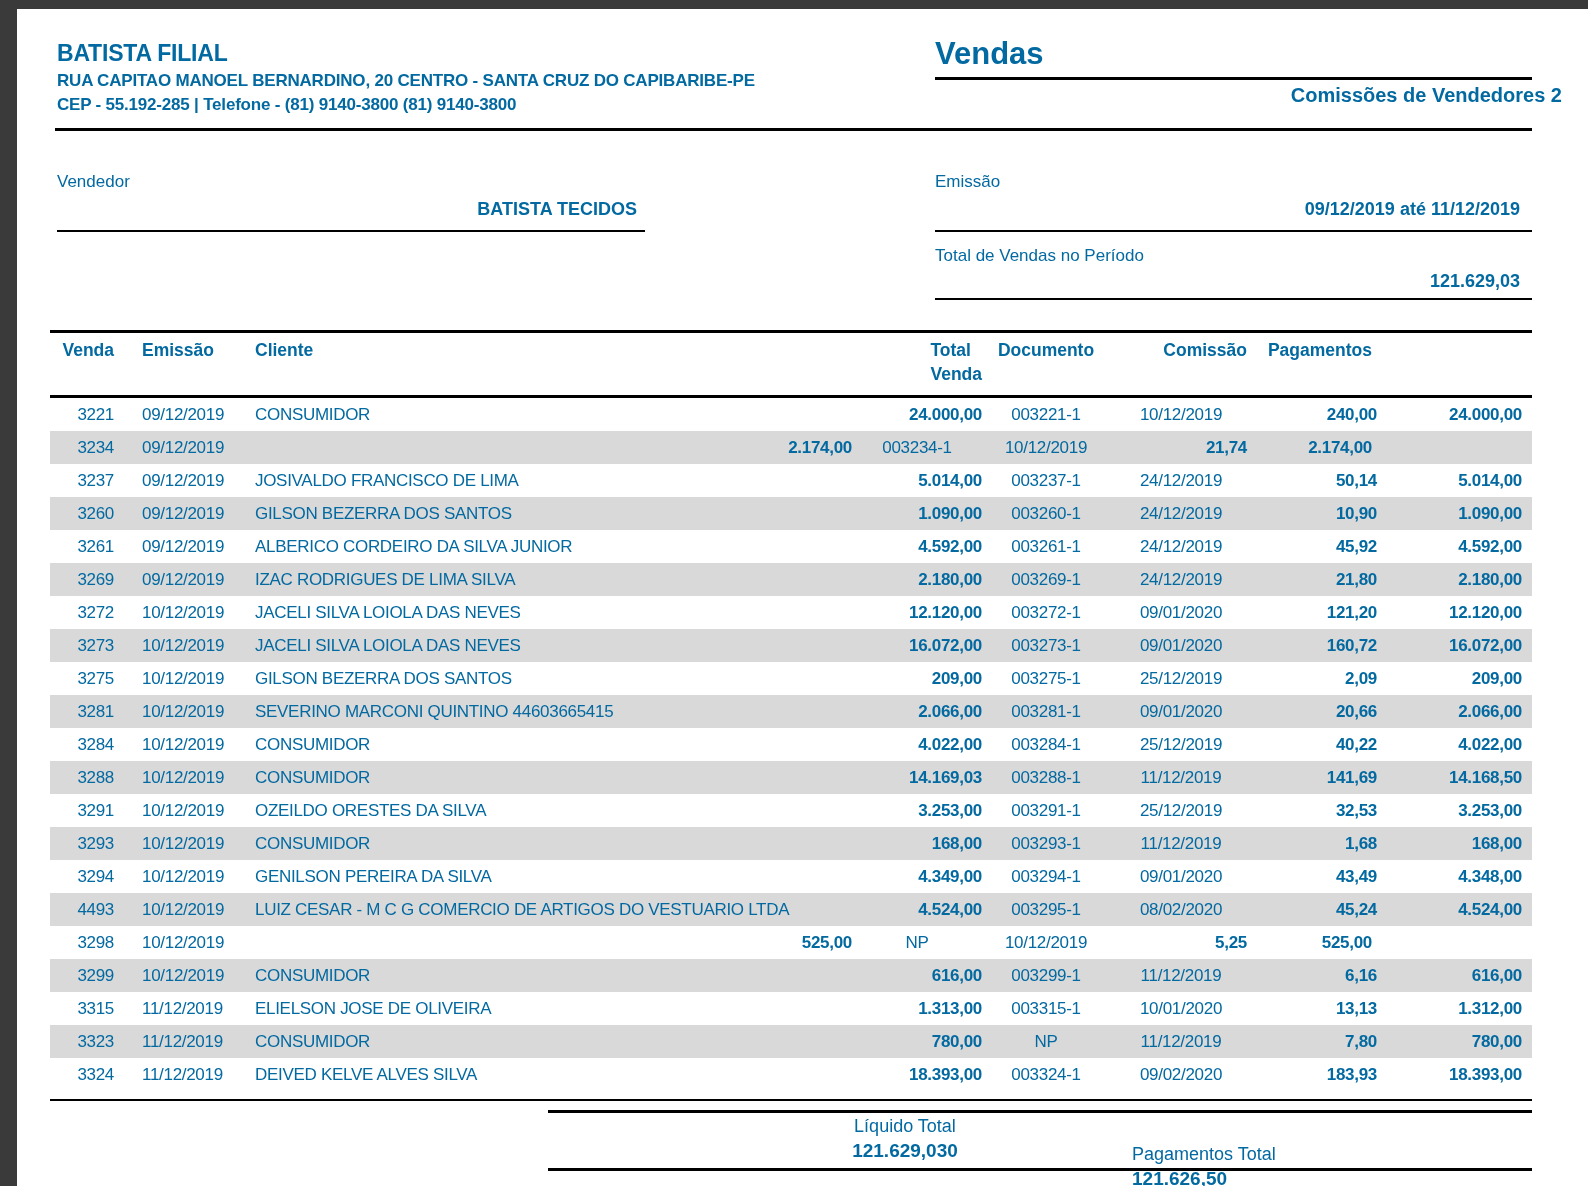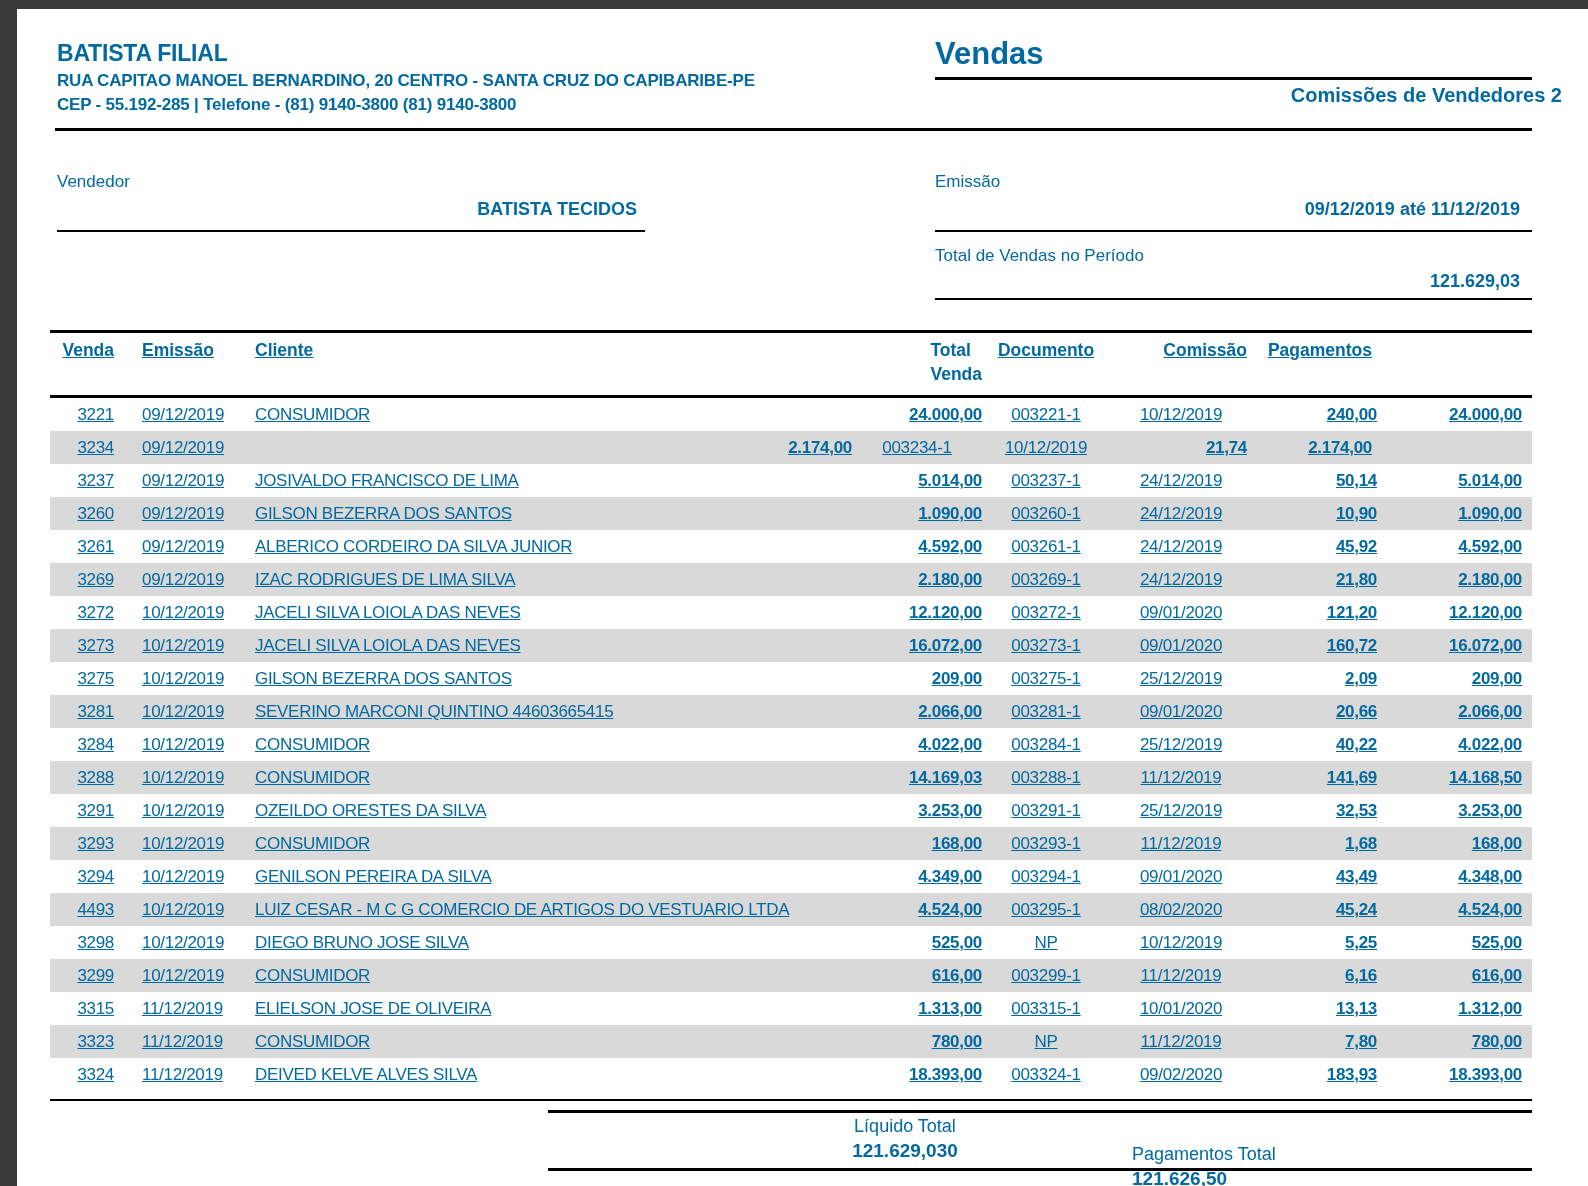--- a/index.html
+++ b/index.html
@@ -17,21 +17,21 @@
   
   .title{position:absolute;left:935px;top:36px;font-size:31px;font-weight:bold;}
   .subtitle{position:absolute;left:965px;top:84px;width:597px;text-align:right;
             font-size:20px;font-weight:bold;}
 
   
   .field-label{position:absolute;font-size:17px;}
   .field-value{position:absolute;font-size:18px;font-weight:bold;text-align:right;}
 
   
-  .thead,.row{display:grid;grid-template-columns:68px 116px 618px 130px 128px 142px 130px 150px;text-decoration:underline;}
+  .thead,.row{display:grid;grid-template-columns:68px 116px 618px 130px 128px 142px 130px 150px;}
   .table-wrap{position:absolute;left:50px;top:332px;width:1482px;}
   .thead{font-weight:bold;font-size:17.5px;line-height:24px;padding-top:6px;height:57px;}
   .rows{position:absolute;left:50px;top:398px;width:1482px;}
   .row{height:33px;line-height:33px;font-size:17px;letter-spacing:-0.3px;white-space:nowrap;}
   .row.alt{background:#d9d9d9;}
   .cell{overflow:visible;}
   .c0{text-align:right;padding-right:4px;}
   .c1{padding-left:24px;}
   .c2{padding-left:21px;}
   .c3{text-align:right;font-weight:bold;}
@@ -272,21 +272,20 @@
       <div class="cell c3">4.524,00</div>
       <div class="cell c4">003295-1</div>
       <div class="cell c5">08/02/2020</div>
       <div class="cell c6">45,24</div>
       <div class="cell c7">4.524,00</div>
     </div>
 
     <div class="row">
       <div class="cell c0">3298</div>
       <div class="cell c1">10/12/2019</div>
-      <div class="cell c2">DIEGO BRUNO JOSE SILVA</div>
       <div class="cell c3">525,00</div>
       <div class="cell c4">NP</div>
       <div class="cell c5">10/12/2019</div>
       <div class="cell c6">5,25</div>
       <div class="cell c7">525,00</div>
     </div>
 
     <div class="row alt">
       <div class="cell c0">3299</div>
       <div class="cell c1">10/12/2019</div>

